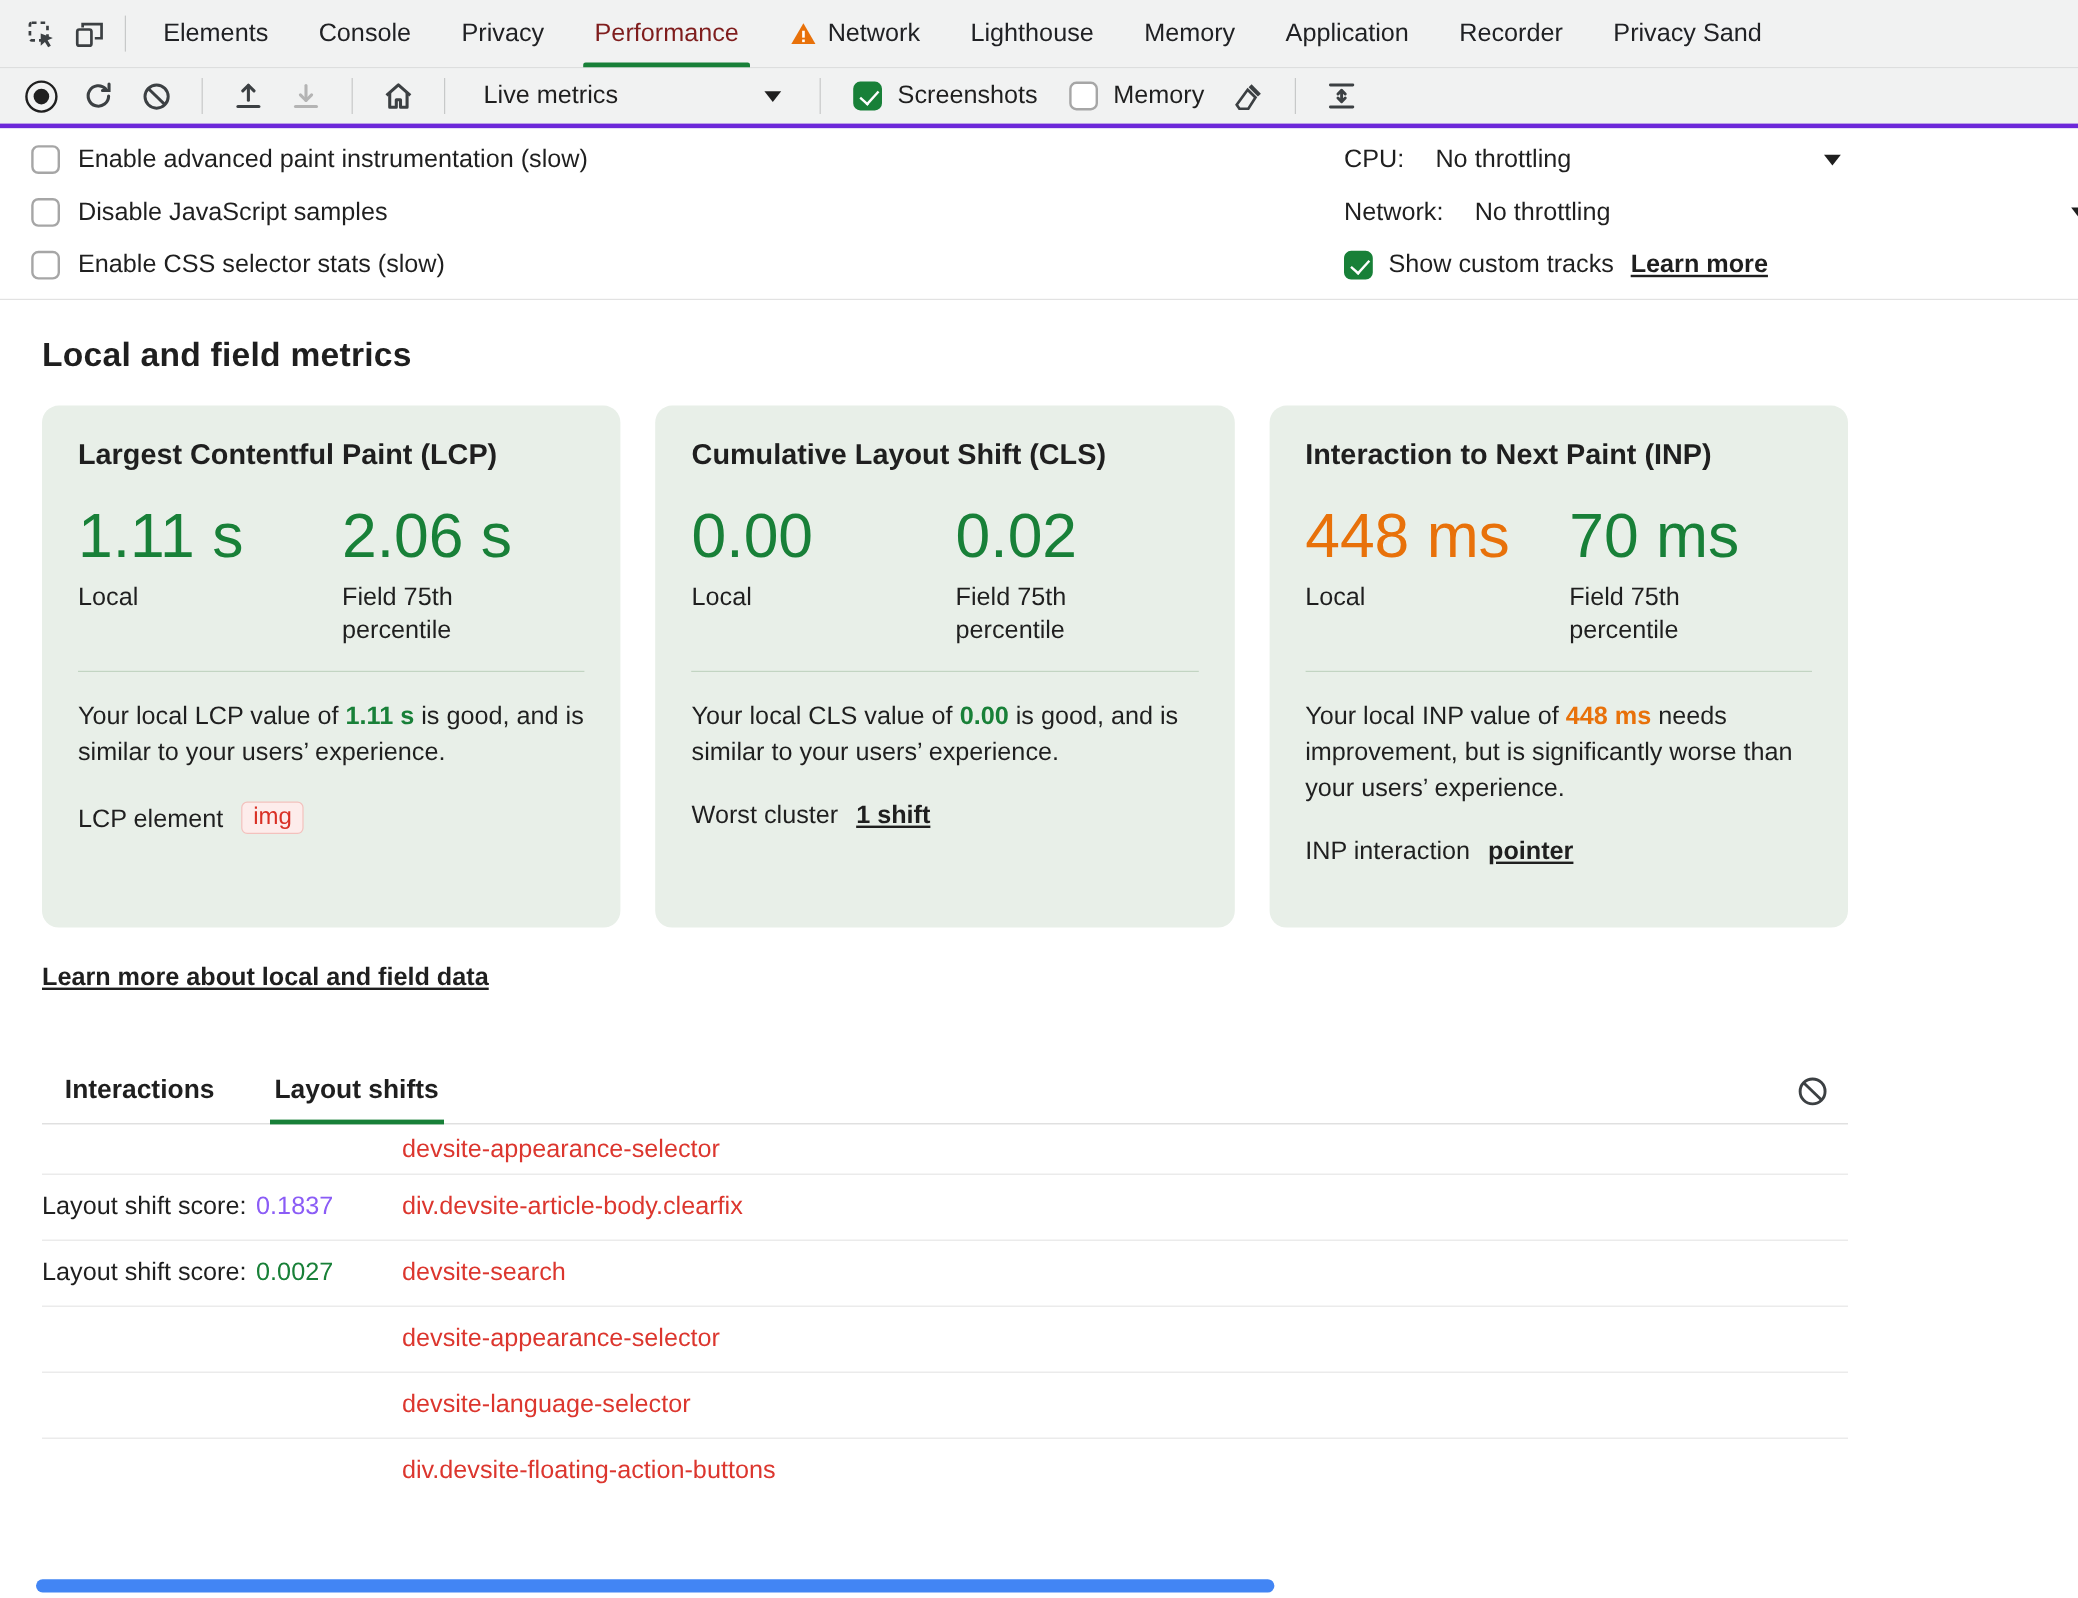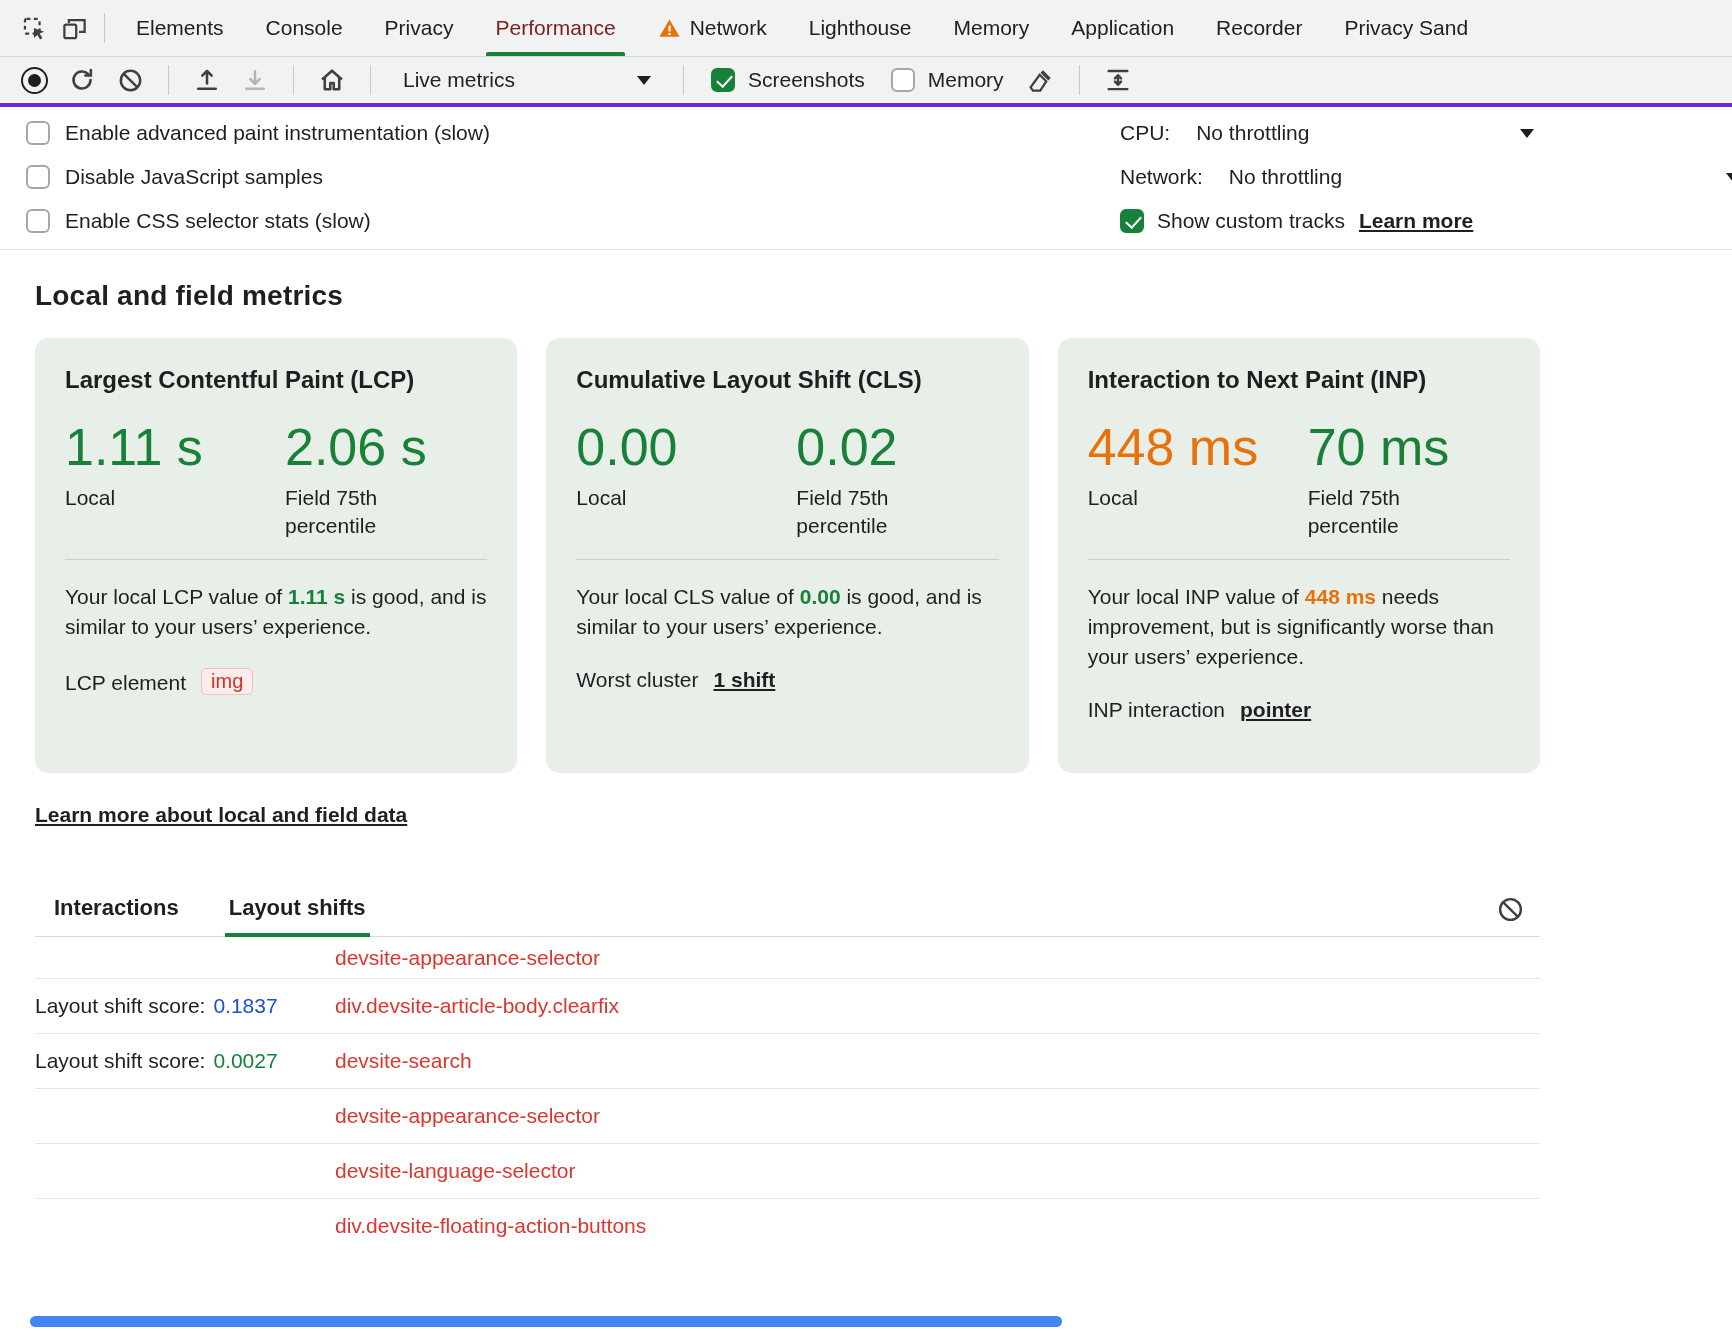--- a/index.html
+++ b/index.html
@@ -91,21 +91,21 @@
   .log { margin-top:56px; }
   .log-tabs { display:flex; align-items:center; padding:0 15px; border-bottom:1px solid #d9d9d9; }
   .log-tab { font-size:22px; font-weight:600; padding:12px 4px 15px; margin-right:42px; position:relative; cursor:pointer; }
   .log-tab.active::after { content:""; position:absolute; left:0; right:0; bottom:-1px; height:4px; background:#188038; }
   .log-clear { margin-left:auto; cursor:pointer; display:flex; align-items:center; }
   .log-rows { overflow:hidden; height:302px; }
   .log-row { display:flex; align-items:center; height:55px; border-bottom:1px solid #e6e6e6; font-size:21px; }
   .log-row.r0 { height:42px; }
   .score-cell { width:300px; flex:none; }
   .score { margin-left:8px; }
-  .score.warn { color:#1d4ed8; }
+  .score.warn { color:#8b5cf6; }
   .score.good { color:#188038; }
   .el-link { color:#dc362e; text-decoration:none; cursor:pointer; }
 
   .hscrollbar { position:absolute; left:30px; bottom:5px; width:1032px; height:11px;
     border-radius:6px; background:#4285f4; }
 
   svg { display:block; }
 </style>
 </head>
 <body>

